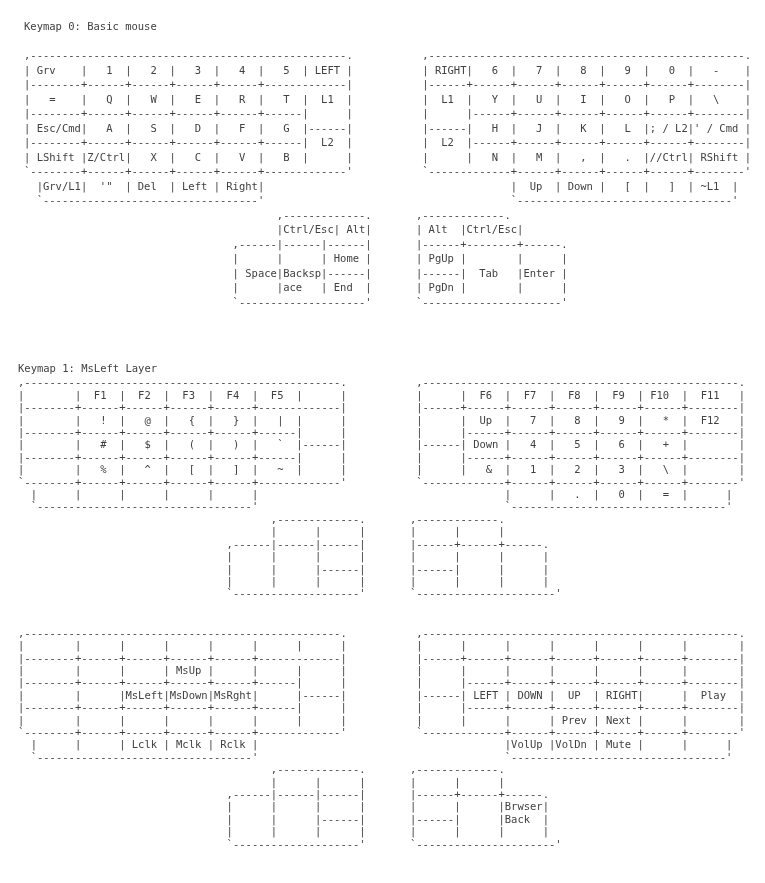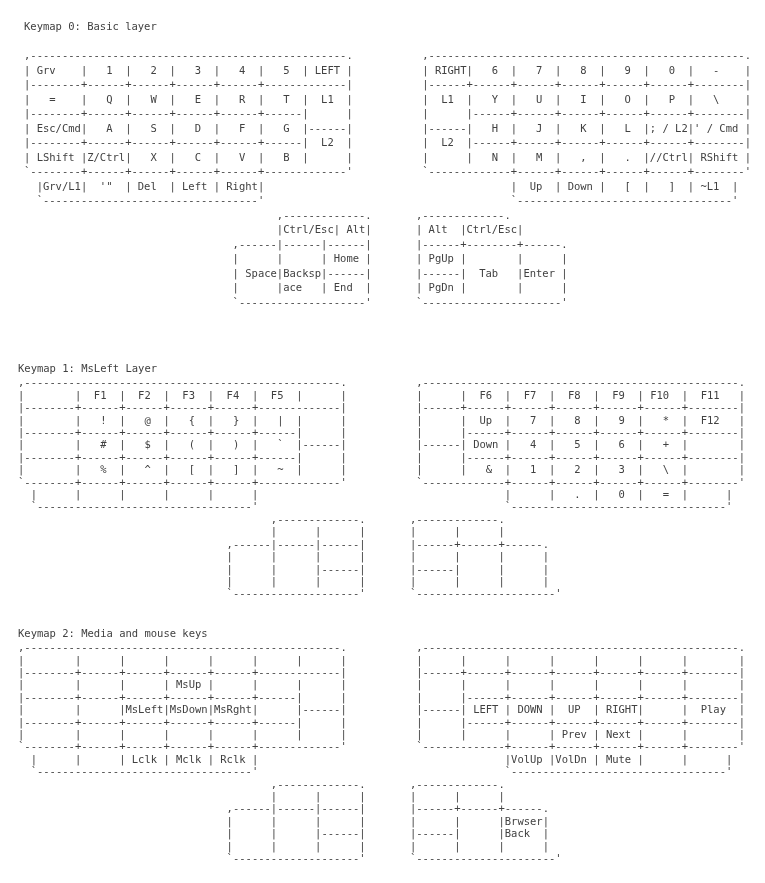--- a/index.html
+++ b/index.html
@@ -30,21 +30,21 @@
   .keymap-1 { margin-bottom: 27px; }
   .keymap-1 .keymap-title, .keymap-2 .keymap-title { line-height: 12.4px; margin-bottom: 2px; }
   .keymap-1 .keymap-art, .keymap-2 .keymap-art { line-height: 12.4px; }
 </style>
 </head>
 <body style="background: rgb(255, 255, 255); color: rgb(65, 65, 65);">
 
 <div class="page">
 
   <section class="keymap keymap-0">
-    <div class="keymap-title">Keymap 0: Basic layer</div>
+    <div class="keymap-title">Keymap 0: Basic mouse</div>
     <pre class="keymap-art">,--------------------------------------------------.           ,--------------------------------------------------.
 | Grv    |   1  |   2  |   3  |   4  |   5  | LEFT |           | RIGHT|   6  |   7  |   8  |   9  |   0  |   -    |
 |--------+------+------+------+------+-------------|           |------+------+------+------+------+------+--------|
 |   =    |   Q  |   W  |   E  |   R  |   T  |  L1  |           |  L1  |   Y  |   U  |   I  |   O  |   P  |   \    |
 |--------+------+------+------+------+------|      |           |      |------+------+------+------+------+--------|
 | Esc/Cmd|   A  |   S  |   D  |   F  |   G  |------|           |------|   H  |   J  |   K  |   L  |; / L2|' / Cmd |
 |--------+------+------+------+------+------|  L2  |           |  L2  |------+------+------+------+------+--------|
 | LShift |Z/Ctrl|   X  |   C  |   V  |   B  |      |           |      |   N  |   M  |   ,  |   .  |//Ctrl| RShift |
 `--------+------+------+------+------+-------------'           `-------------+------+------+------+------+--------'
   |Grv/L1|  '"  | Del  | Left | Right|                                       |  Up  | Down |   [  |   ]  | ~L1  |
@@ -74,21 +74,20 @@
                                         ,-------------.       ,-------------.
                                         |      |      |       |      |      |
                                  ,------|------|------|       |------+------+------.
                                  |      |      |      |       |      |      |      |
                                  |      |      |------|       |------|      |      |
                                  |      |      |      |       |      |      |      |
                                  `--------------------'       `----------------------'</pre>
   </section>
 
   <section class="keymap keymap-2">
-    <div class="keymap-title">Keymap 2: Media and mouse keys</div>
     <pre class="keymap-art">,--------------------------------------------------.           ,--------------------------------------------------.
 |        |      |      |      |      |      |      |           |      |      |      |      |      |      |        |
 |--------+------+------+------+------+-------------|           |------+------+------+------+------+------+--------|
 |        |      |      | MsUp |      |      |      |           |      |      |      |      |      |      |        |
 |--------+------+------+------+------+------|      |           |      |------+------+------+------+------+--------|
 |        |      |MsLeft|MsDown|MsRght|      |------|           |------| LEFT | DOWN |  UP  | RIGHT|      |  Play  |
 |--------+------+------+------+------+------|      |           |      |------+------+------+------+------+--------|
 |        |      |      |      |      |      |      |           |      |      |      | Prev | Next |      |        |
 `--------+------+------+------+------+-------------'           `-------------+------+------+------+------+--------'
   |      |      | Lclk | Mclk | Rclk |                                       |VolUp |VolDn | Mute |      |      |

